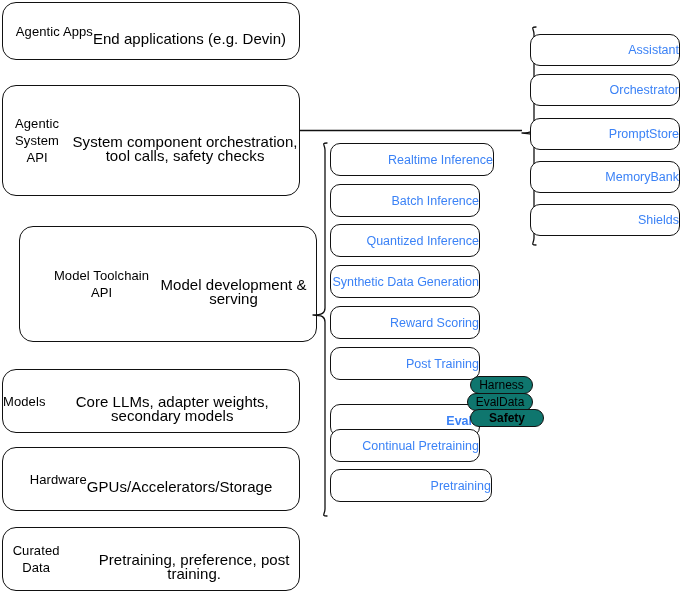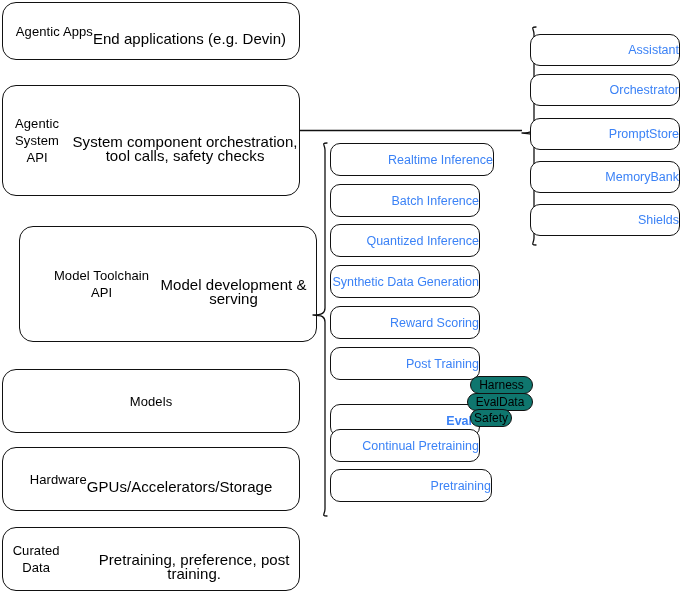--- a/index.html
+++ b/index.html
@@ -93,20 +93,21 @@
       <div class="box" style="left: 2px; top: 85px; width: 298px; height: 111px;">
         <div class="title">Agentic System API</div>
         <div class="subtitle">System component orchestration, tool calls, safety checks</div>
       </div>
       <div class="box" style="left: 19px; top: 226px; width: 298px; height: 116px; padding-left: 32px;">
         <div class="title">Model Toolchain API</div>
         <div class="subtitle">Model development &amp; serving</div>
       </div>
       <div class="box" style="left: 2px; top: 369px; width: 298px; height: 64px;">
         <div class="title">Models</div>
+        <div class="subtitle">Core LLMs, adapter weights, secondary models</div>
       </div>
       <div class="box" style="left: 2px; top: 447px; width: 298px; height: 64px;">
         <div class="title">Hardware</div>
         <div class="subtitle">GPUs/Accelerators/Storage</div>
       </div>
       <div class="box" style="left: 2px; top: 527px; width: 298px; height: 64px; gap: 20px;">
         <div class="title">Curated Data</div>
         <div class="subtitle">Pretraining, preference, post training.</div>
       </div>
     </div>
@@ -147,21 +148,21 @@
       </div>
     </div>
 
   <div id="eval-badges-host">
       <div class="pill" style="left: 470px; top: 376px; width: 63px; height: 18px; z-index: 6;">
         <span>Harness</span>
       </div>
       <div class="pill" style="left: 467px; top: 393px; width: 66px; height: 18px; z-index: 7;">
         <span>EvalData</span>
       </div>
-      <div class="pill" style="left: 470px; top: 409px; width: 42px; height: 18px; z-index: 8;">
+      <div class="pill" style="left: 470px; top: 409px; width: 74px; height: 18px; z-index: 8; font-weight: bold;">
         <span>Safety</span>
       </div>
     </div>
 
   <div class="bracket" id="right-bracket-host" style="left: 522px; top: 27px; width: 14px; height: 218px;">
       <svg width="14" height="218" viewBox="0 0 14 218">
         <path d="M 14 0 C 8 0, 12 2, 12 7 L 12 99 C 12 104, 9 106, 0 106 C 9 106, 12 108, 12 113 L 12 211 C 12 216, 8 218, 14 218" fill="none" stroke="#111111" stroke-width="1.3" stroke-linecap="round" stroke-linejoin="round"></path>
       </svg>
     </div>
 

